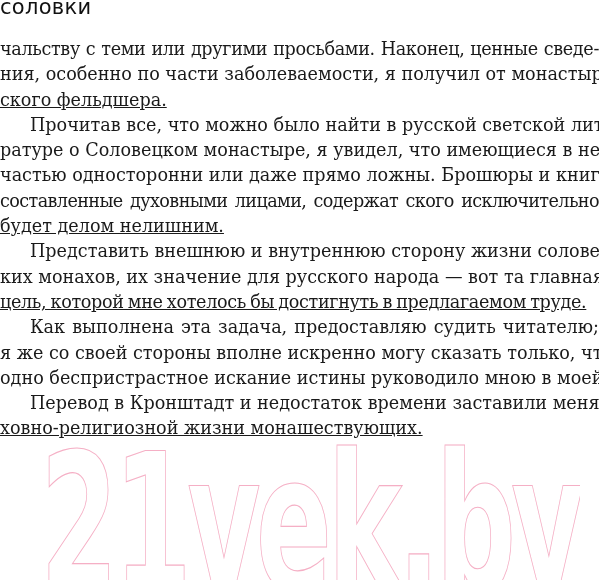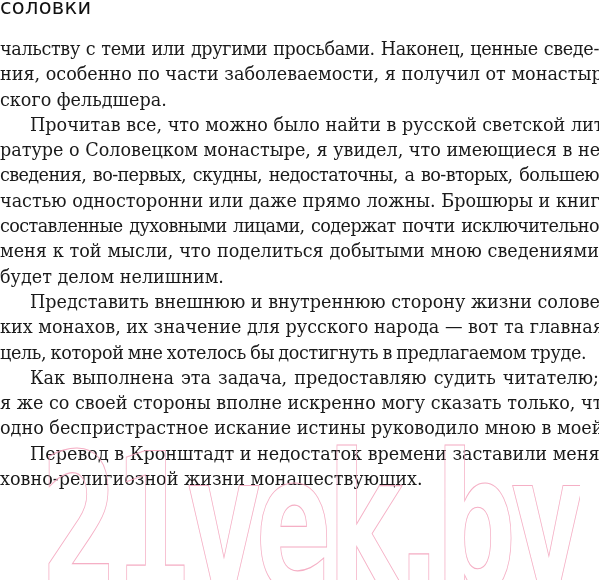--- a/index.html
+++ b/index.html
@@ -44,20 +44,21 @@
     .line {
       display: block;
       white-space: nowrap;
       height: 25.3px;
       text-align: justify;
       text-align-last: justify;
       overflow: hidden;
     }
     .line.last {
       text-align-last: left;
+      text-decoration: underline;
     }
     .line.indent {
       padding-left: 30px;
     }
     .line.tight {
       letter-spacing: -0.35px;
       word-spacing: -1px;
     }
     .line.tighter {
       letter-spacing: -0.6px;
@@ -83,24 +84,22 @@
 
     <div class="paragraph">
       <span class="line tight">чальству с теми или другими просьбами. Наконец, ценные сведе-</span>
       <span class="line">ния, особенно по части заболеваемости, я получил от монастыр-</span>
       <span class="line last">ского фельдшера.</span>
     </div>
 
     <div class="paragraph">
       <span class="line indent">Прочитав все, что можно было найти в русской светской лите-</span>
       <span class="line">ратуре о Соловецком монастыре, я увидел, что имеющиеся в ней</span>
-      <span class="line tighter">сведения, во-первых, скудны, недостаточны, а во-вторых, большею</span>
       <span class="line">частью односторонни или даже прямо ложны. Брошюры и книги,</span>
-      <span class="line tighter">составленные духовными лицами, содержат почти исключительно</span>
-      <span class="line">меня к той мысли, что поделиться добытыми мною сведениями</span>
+      <span class="line tighter">составленные духовными лицами, содержат ского исключительно</span>
       <span class="line last">будет делом нелишним.</span>
     </div>
 
     <div class="paragraph">
       <span class="line indent">Представить внешнюю и внутреннюю сторону жизни соловец-</span>
       <span class="line">ких монахов, их значение для русского народа — вот та главная</span>
       <span class="line last tight">цель, которой мне хотелось бы достигнуть в предлагаемом труде.</span>
     </div>
 
     <div class="paragraph">

